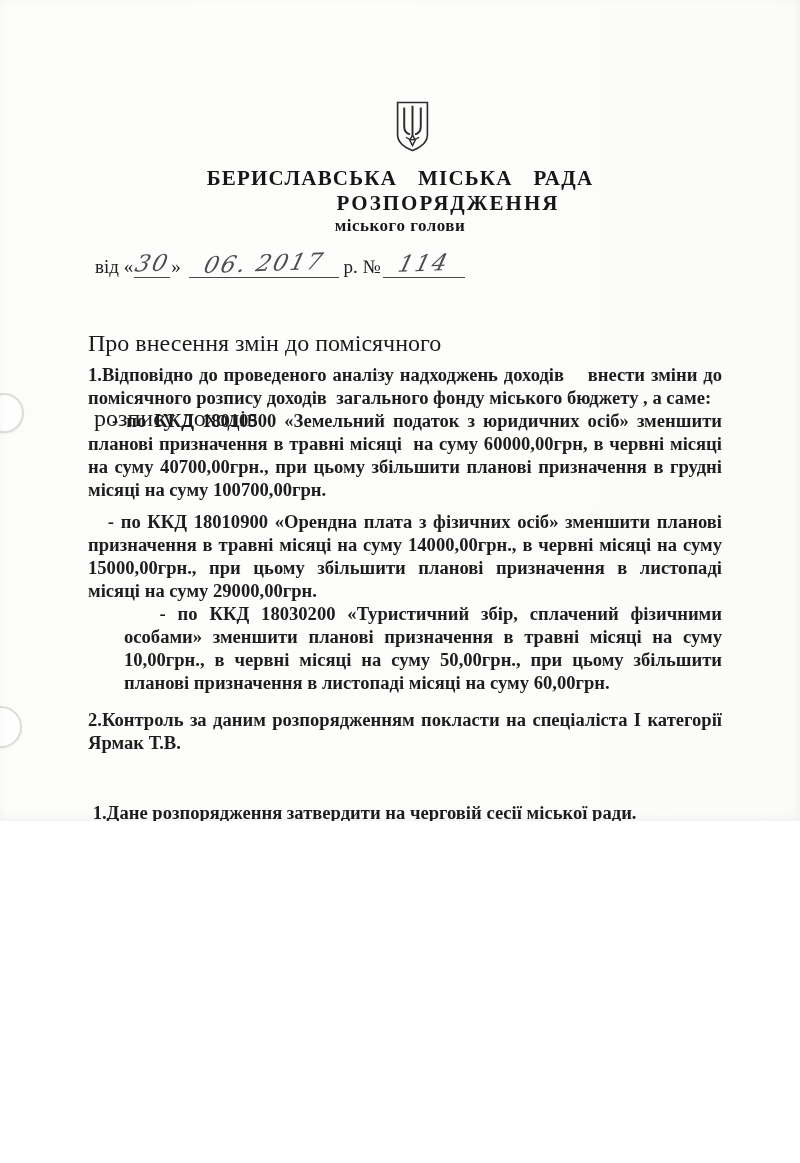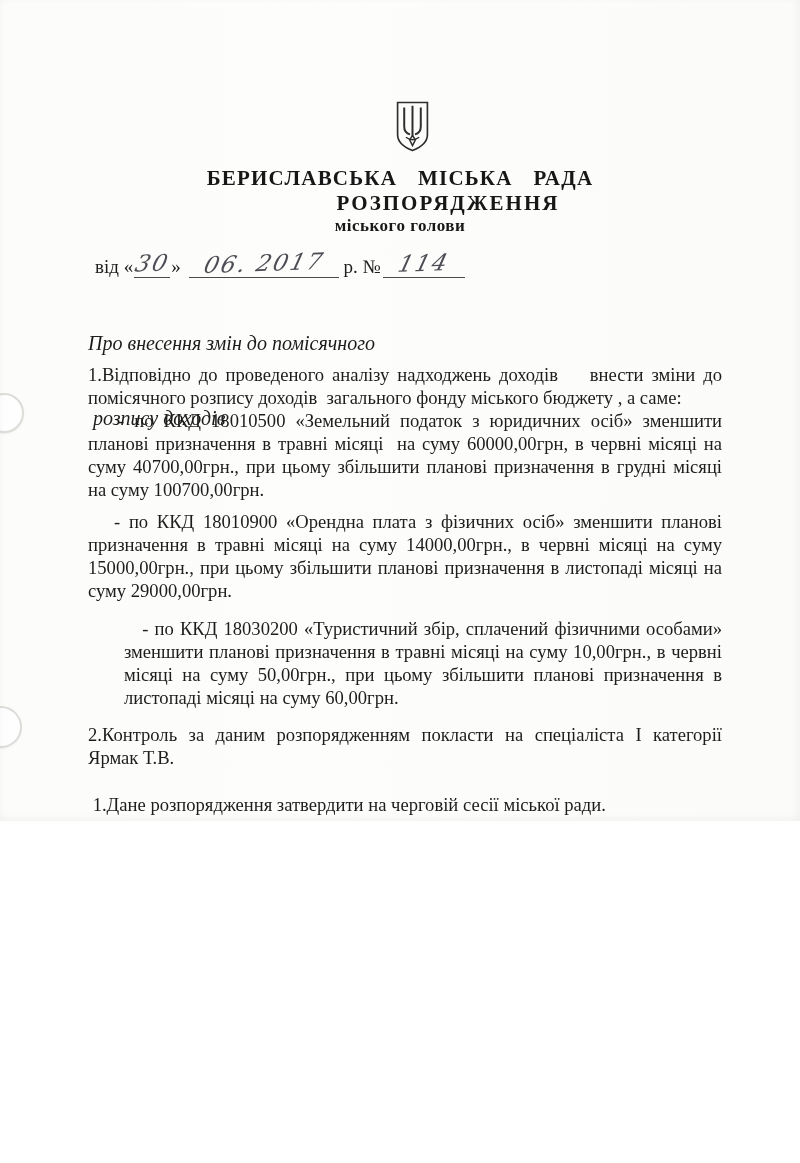--- a/index.html
+++ b/index.html
@@ -31,30 +31,30 @@
   .meta-line { position:absolute; left:95px; top:253px; font-size:19px; white-space:nowrap; }
   .slot { display:inline-block; border-bottom:1.4px solid #4a4a4a; text-align:center;
           height:24px; line-height:20px; vertical-align:bottom; }
   .slot-day  { width:36px; margin:0 1px; }
   .slot-date { width:150px; margin:0 4px; }
   .slot-num  { width:82px; margin-left:2px; }
   .hand { display:inline-block; font-family:"DejaVu Serif", serif; font-style:italic;
           color:#4d4d55; font-size:23px; letter-spacing:2px;
           transform:skewX(-16deg) rotate(-2deg); }
 
-  .subject { position:absolute; left:88px; top:281px; font-size:20px; line-height:25px;
-             white-space:pre; color:#1b1b1b;font-style:italic; }
+  .subject { position:absolute; left:88px; top:281px; font-size:24px; line-height:25px;
+             white-space:pre; color:#1b1b1b; }
 
   .body-text { position:absolute; left:88px; top:363px; width:634px;
                font-size:18.6px; line-height:23px; }
-  .body-text p { margin:0; text-align:justify; white-space:pre-wrap; }
+  .body-text p { margin:0; text-align:justify; white-space:pre-wrap;font-weight:bold; }
   .body-text p:nth-of-type(2){ margin-bottom:9px; }
-  .body-text p:nth-of-type(3){ margin-bottom:15px; }
+  .body-text p:nth-of-type(3){ margin-bottom:0; }
   .body-text p:nth-of-type(4){ margin-bottom:14px;margin-left:36px; }
-  .body-text p:nth-of-type(5){ margin-bottom:24px; }
+  .body-text p:nth-of-type(5){ margin-bottom:47px; }
 
   .sig-title { position:absolute; left:96px;  top:924px; font-size:24px; }
   .sig-name  { position:absolute; left:490px; top:924px; font-size:23px; }
 
   .stamp { position:absolute; left:300px; top:849px; width:180px; height:180px; }
   .stamp circle { fill:none; stroke:#8d918f; }
   .stamp .tz { color:#8f938f; }
   .stamp text { fill:#8d918f; font-family:"Liberation Sans", sans-serif; }
   .stamp .ring { font-size:11px; letter-spacing:0.8px; }
   .stamp .bot  { font-size:11.5px; letter-spacing:1px; }

